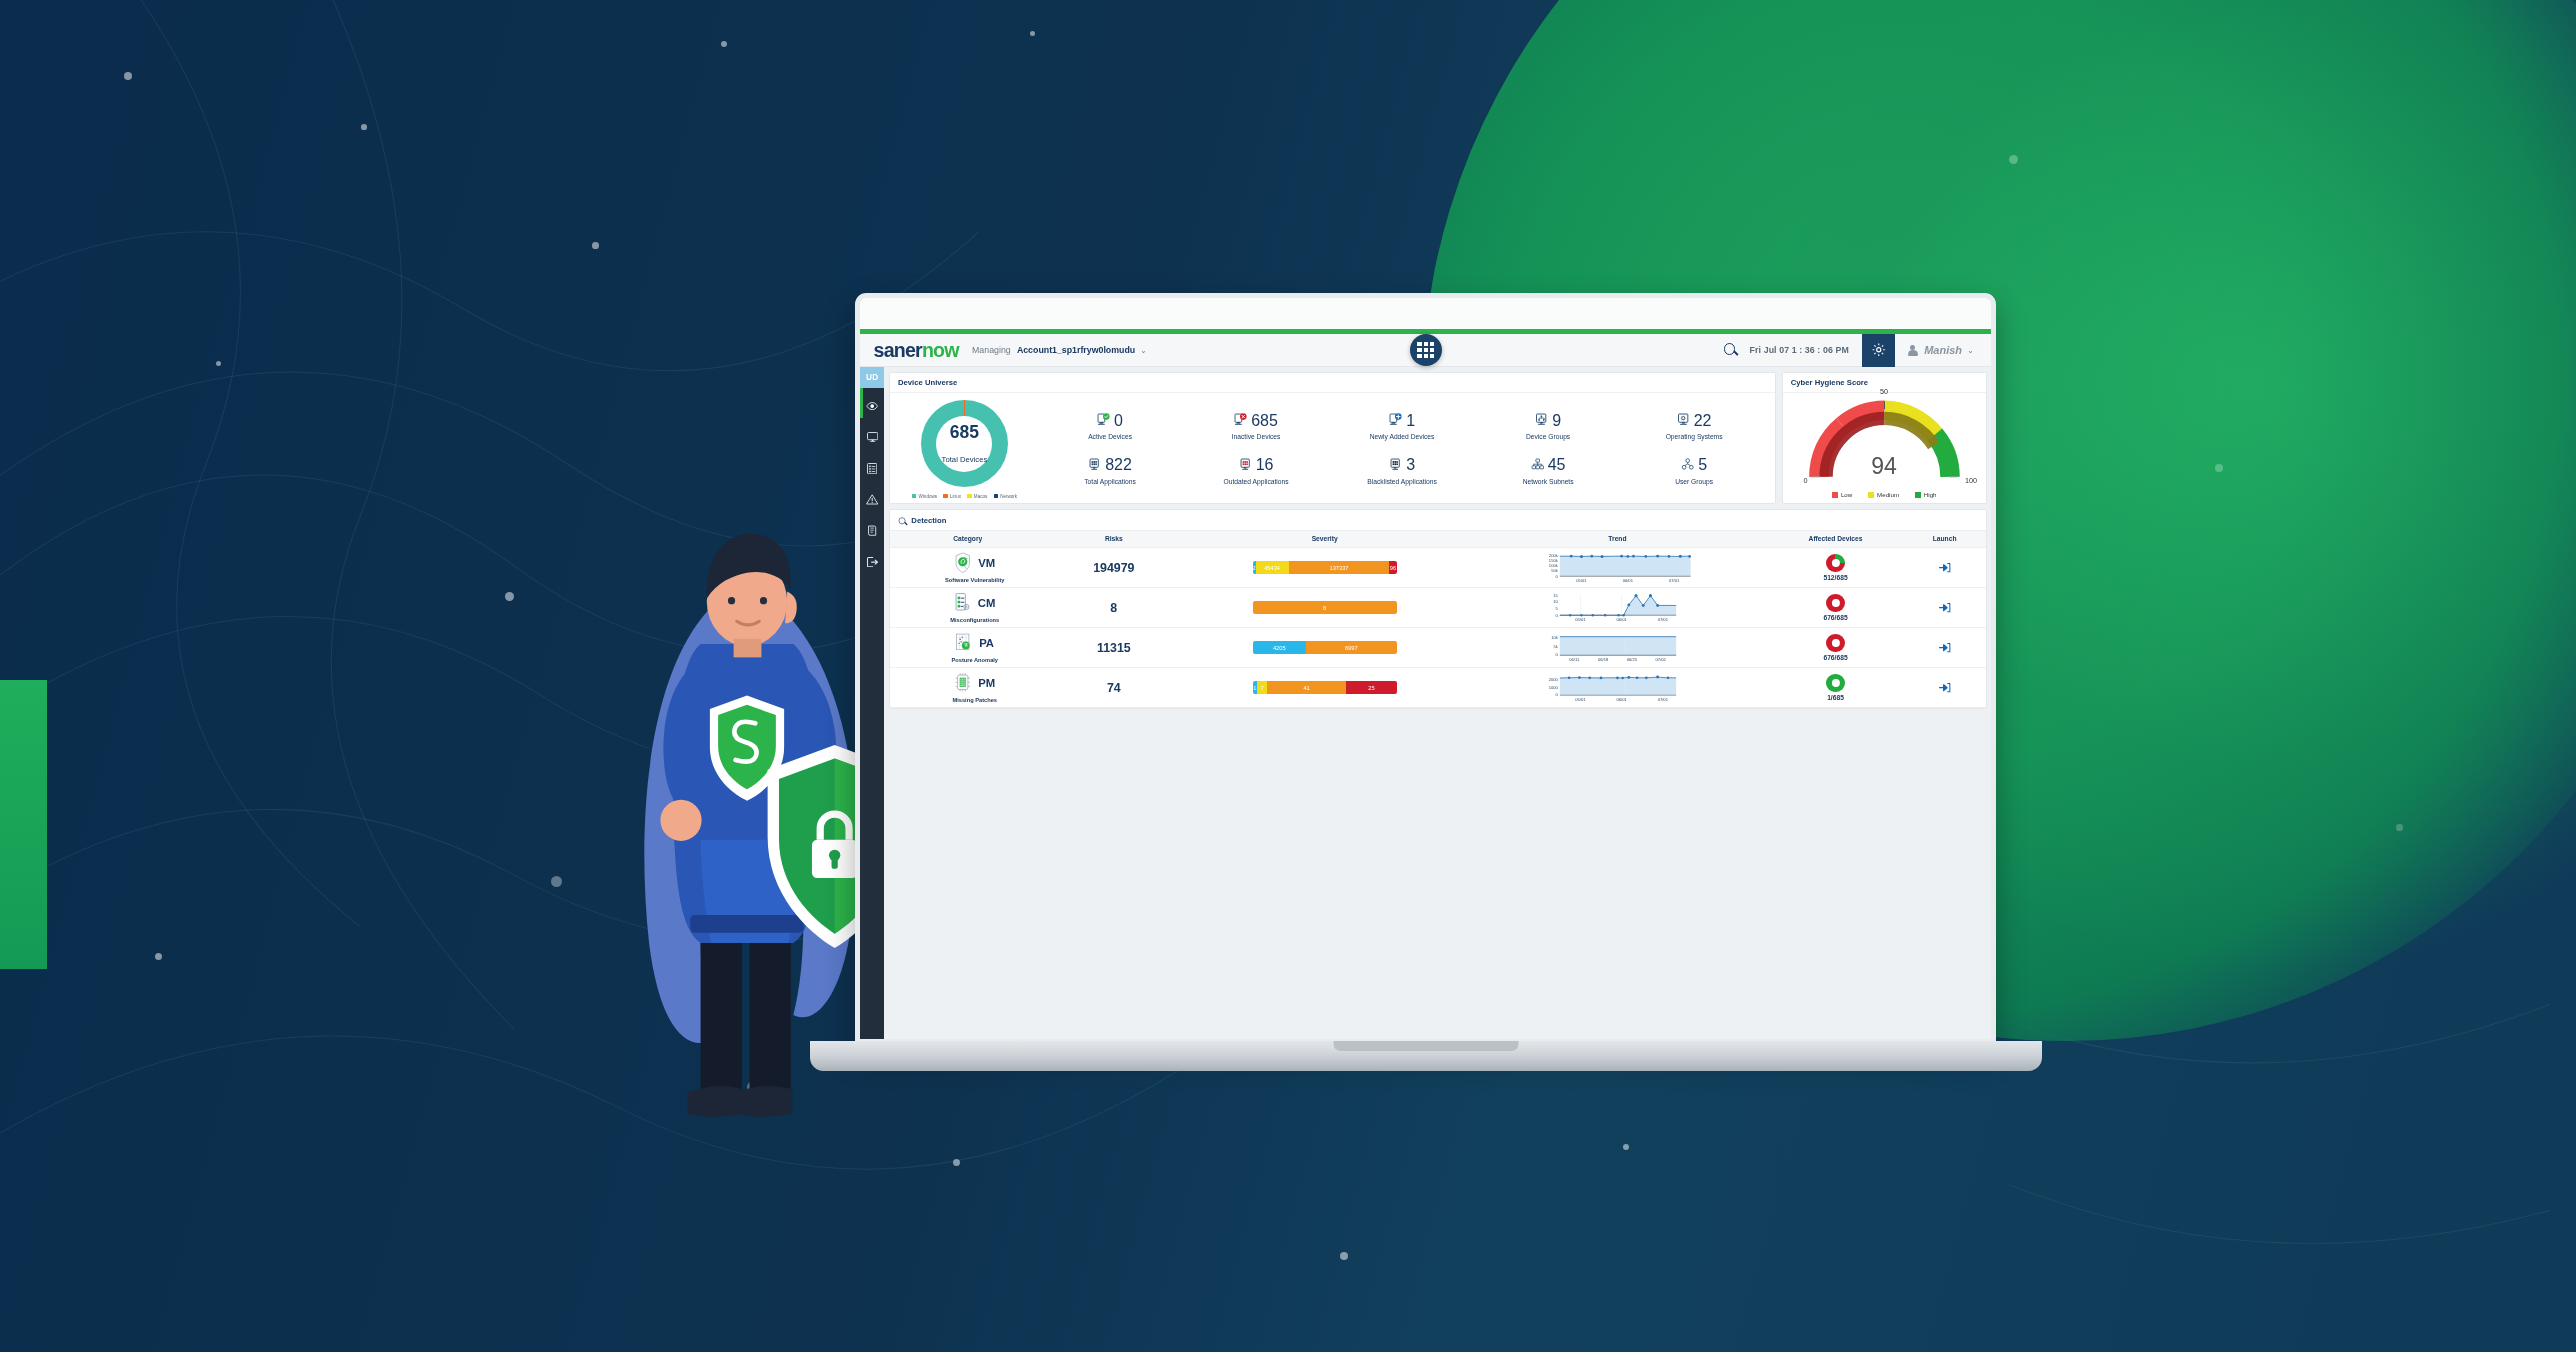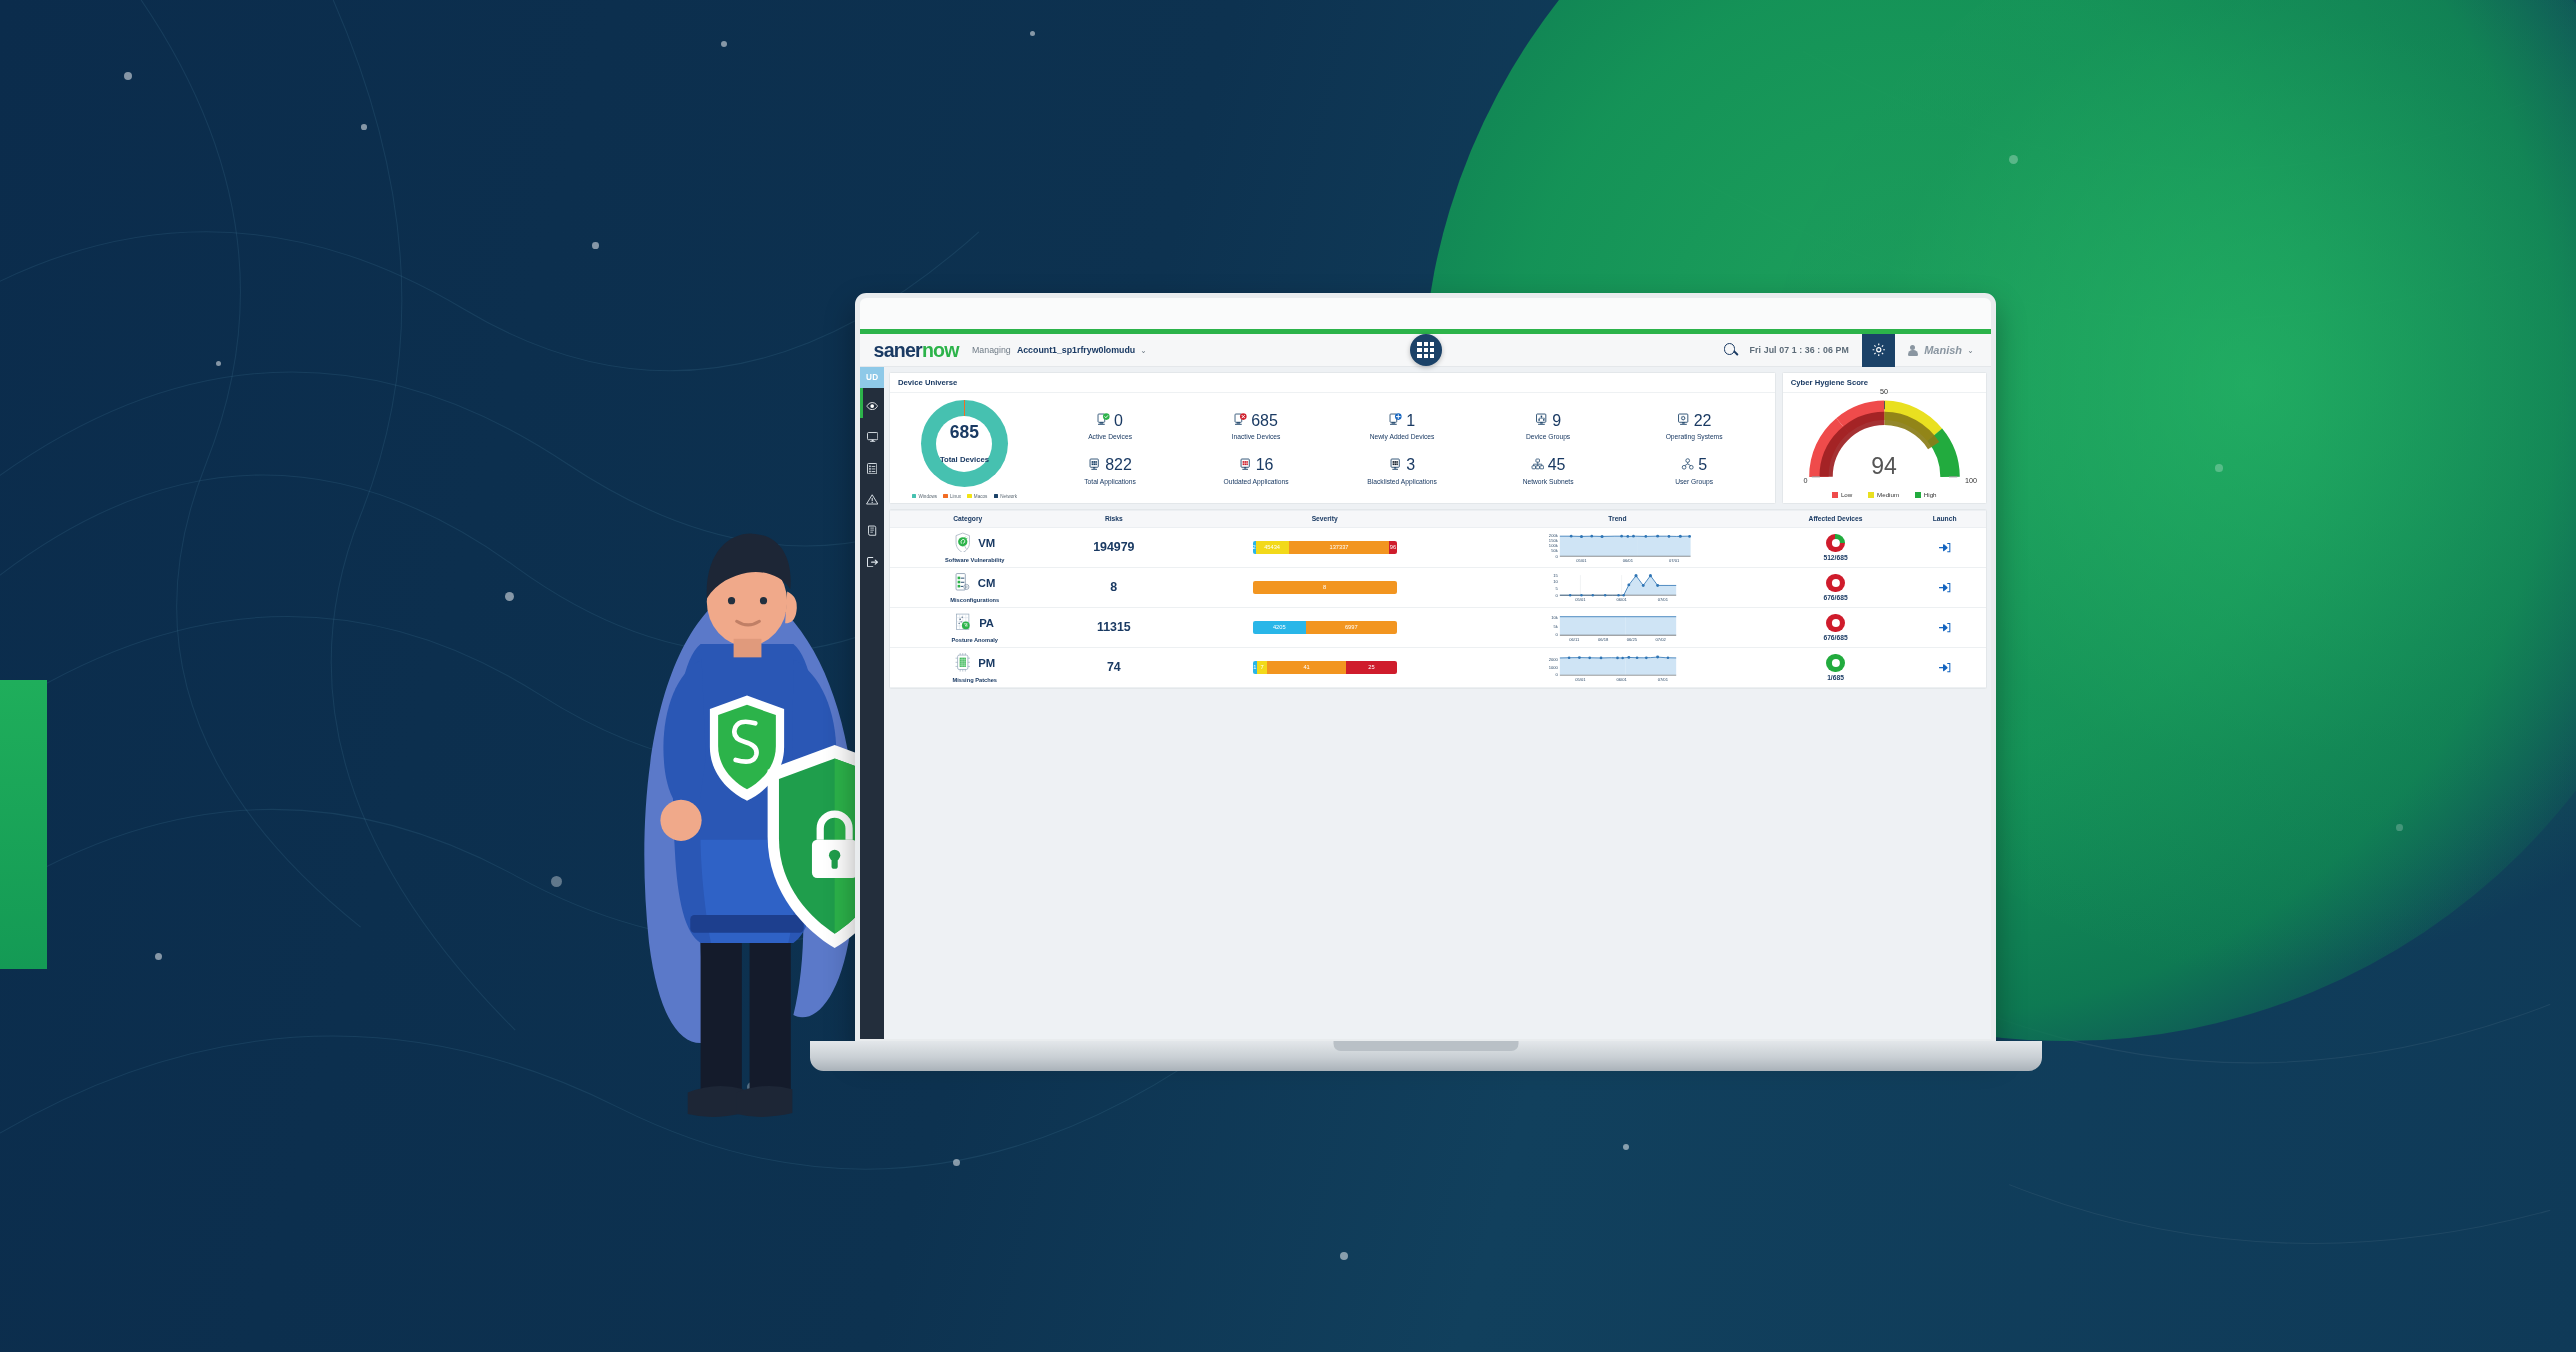--- a/index.html
+++ b/index.html
@@ -116,21 +116,21 @@
   .card-hygiene { width: 205px; }
 
   .universe-body { display:flex; padding: 2.1px 5.2px 3.1px 5.2px; }
   .donut-wrap { width: 139px; display:flex; flex-direction:column; align-items:center; justify-content:center; padding-top:5.2px; }
   .donut { width: 87px; height: 87px; border-radius:50%; position:relative;
     background: conic-gradient(#f26c23 0deg 1.2deg, #46c1b0 1.2deg 360deg); }
   .donut::after { content:""; position:absolute; left:50%;top:50%;transform:translate(-50%,-50%);
     width: 56px; height:56px; border-radius:50%; background:#fff; }
   .donut-center { position:absolute; left:0;right:0;top:50%; transform:translateY(-50%); text-align:center; z-index:2; }
   .donut-num { font-size:17.5px; font-weight:700; color:#1a3a63; line-height:1; }
-  .donut-lbl { font-size:7.7px; font-weight:700; color:#1a3a63; margin-top:14px; }
+  .donut-lbl { font-size:7.7px; font-weight:400; color:#1a3a63; margin-top:14px; }
   .legend { display:flex; gap:6.2px; margin-top:6.2px; }
   .legend-item { display:flex; align-items:center; gap:2.1px; font-size:4.6px; color:#5a6772; }
   .legend-sw { width:4.6px; height:4.6px; border-radius:0.5px; }
 
   .stats-grid { flex:1; display:grid; grid-template-columns: repeat(5,1fr); grid-template-rows: 1fr 1fr; padding: 9.3px 3.1px 5.2px; }
   .stat { display:flex; flex-direction:column; align-items:center; justify-content:center; }
   .stat-top { display:flex; align-items:center; gap:3.6px; }
   .stat-num { font-size:16px; color:#1a3a63; line-height:1; }
   .stat-lbl { font-size:6.7px; color:#1a3a63; margin-top:4.6px; white-space:nowrap; }
 
@@ -622,20 +622,24 @@
                 <span class="gl-item">
                   <i class="gl-sw" style="background:#22ab3e"></i>
                   <span>High</span>
                 </span>
               </div>
             </div>
           </div>
         </div>
 
         <div class="detect-card">
+          <div class="detect-head">
+            <span class="search-ico" style="width:9.3px;height:9.3px;transform:scale(.62);transform-origin:left center;margin:0;"></span>
+            <span>Detection</span>
+          </div>
           <table class="dtable">
             <thead>
               <tr>
                 <th class="col-cat">Category</th>
                 <th class="col-risk">Risks</th>
                 <th class="col-sev">Severity</th>
                 <th class="col-trend">Trend</th>
                 <th class="col-aff">Affected Devices</th>
                 <th class="col-launch">Launch</th>
               </tr>

